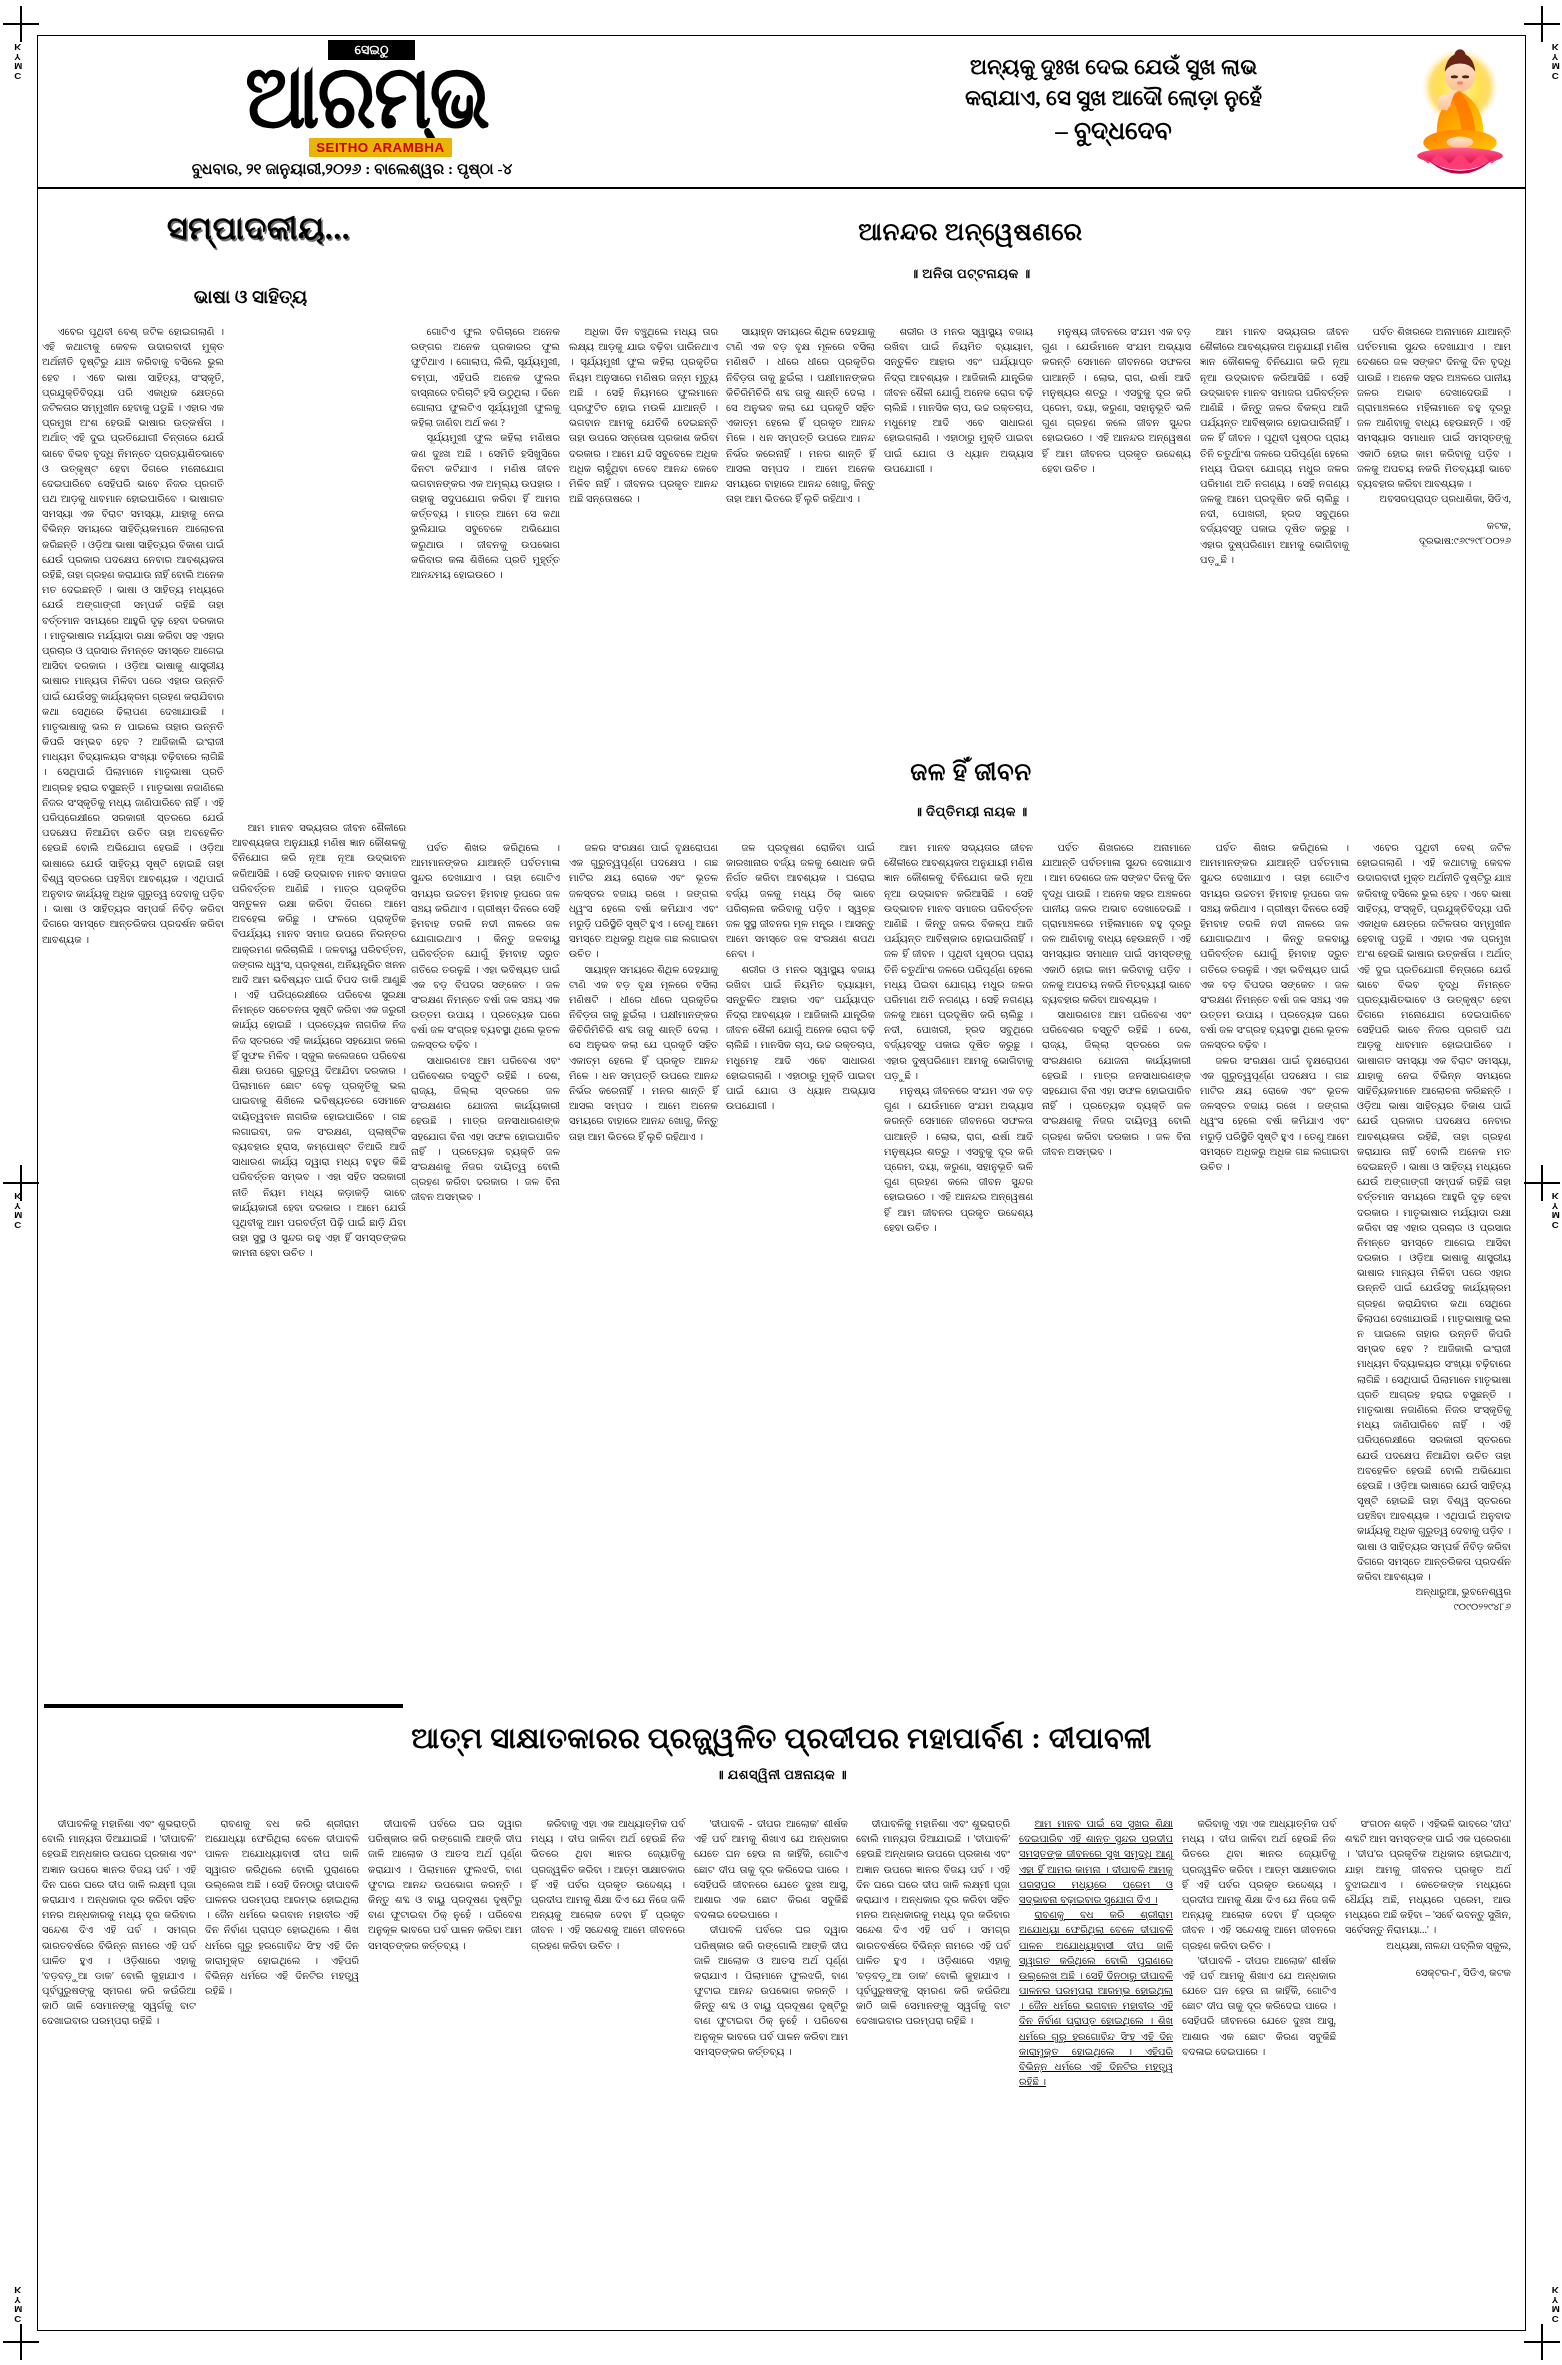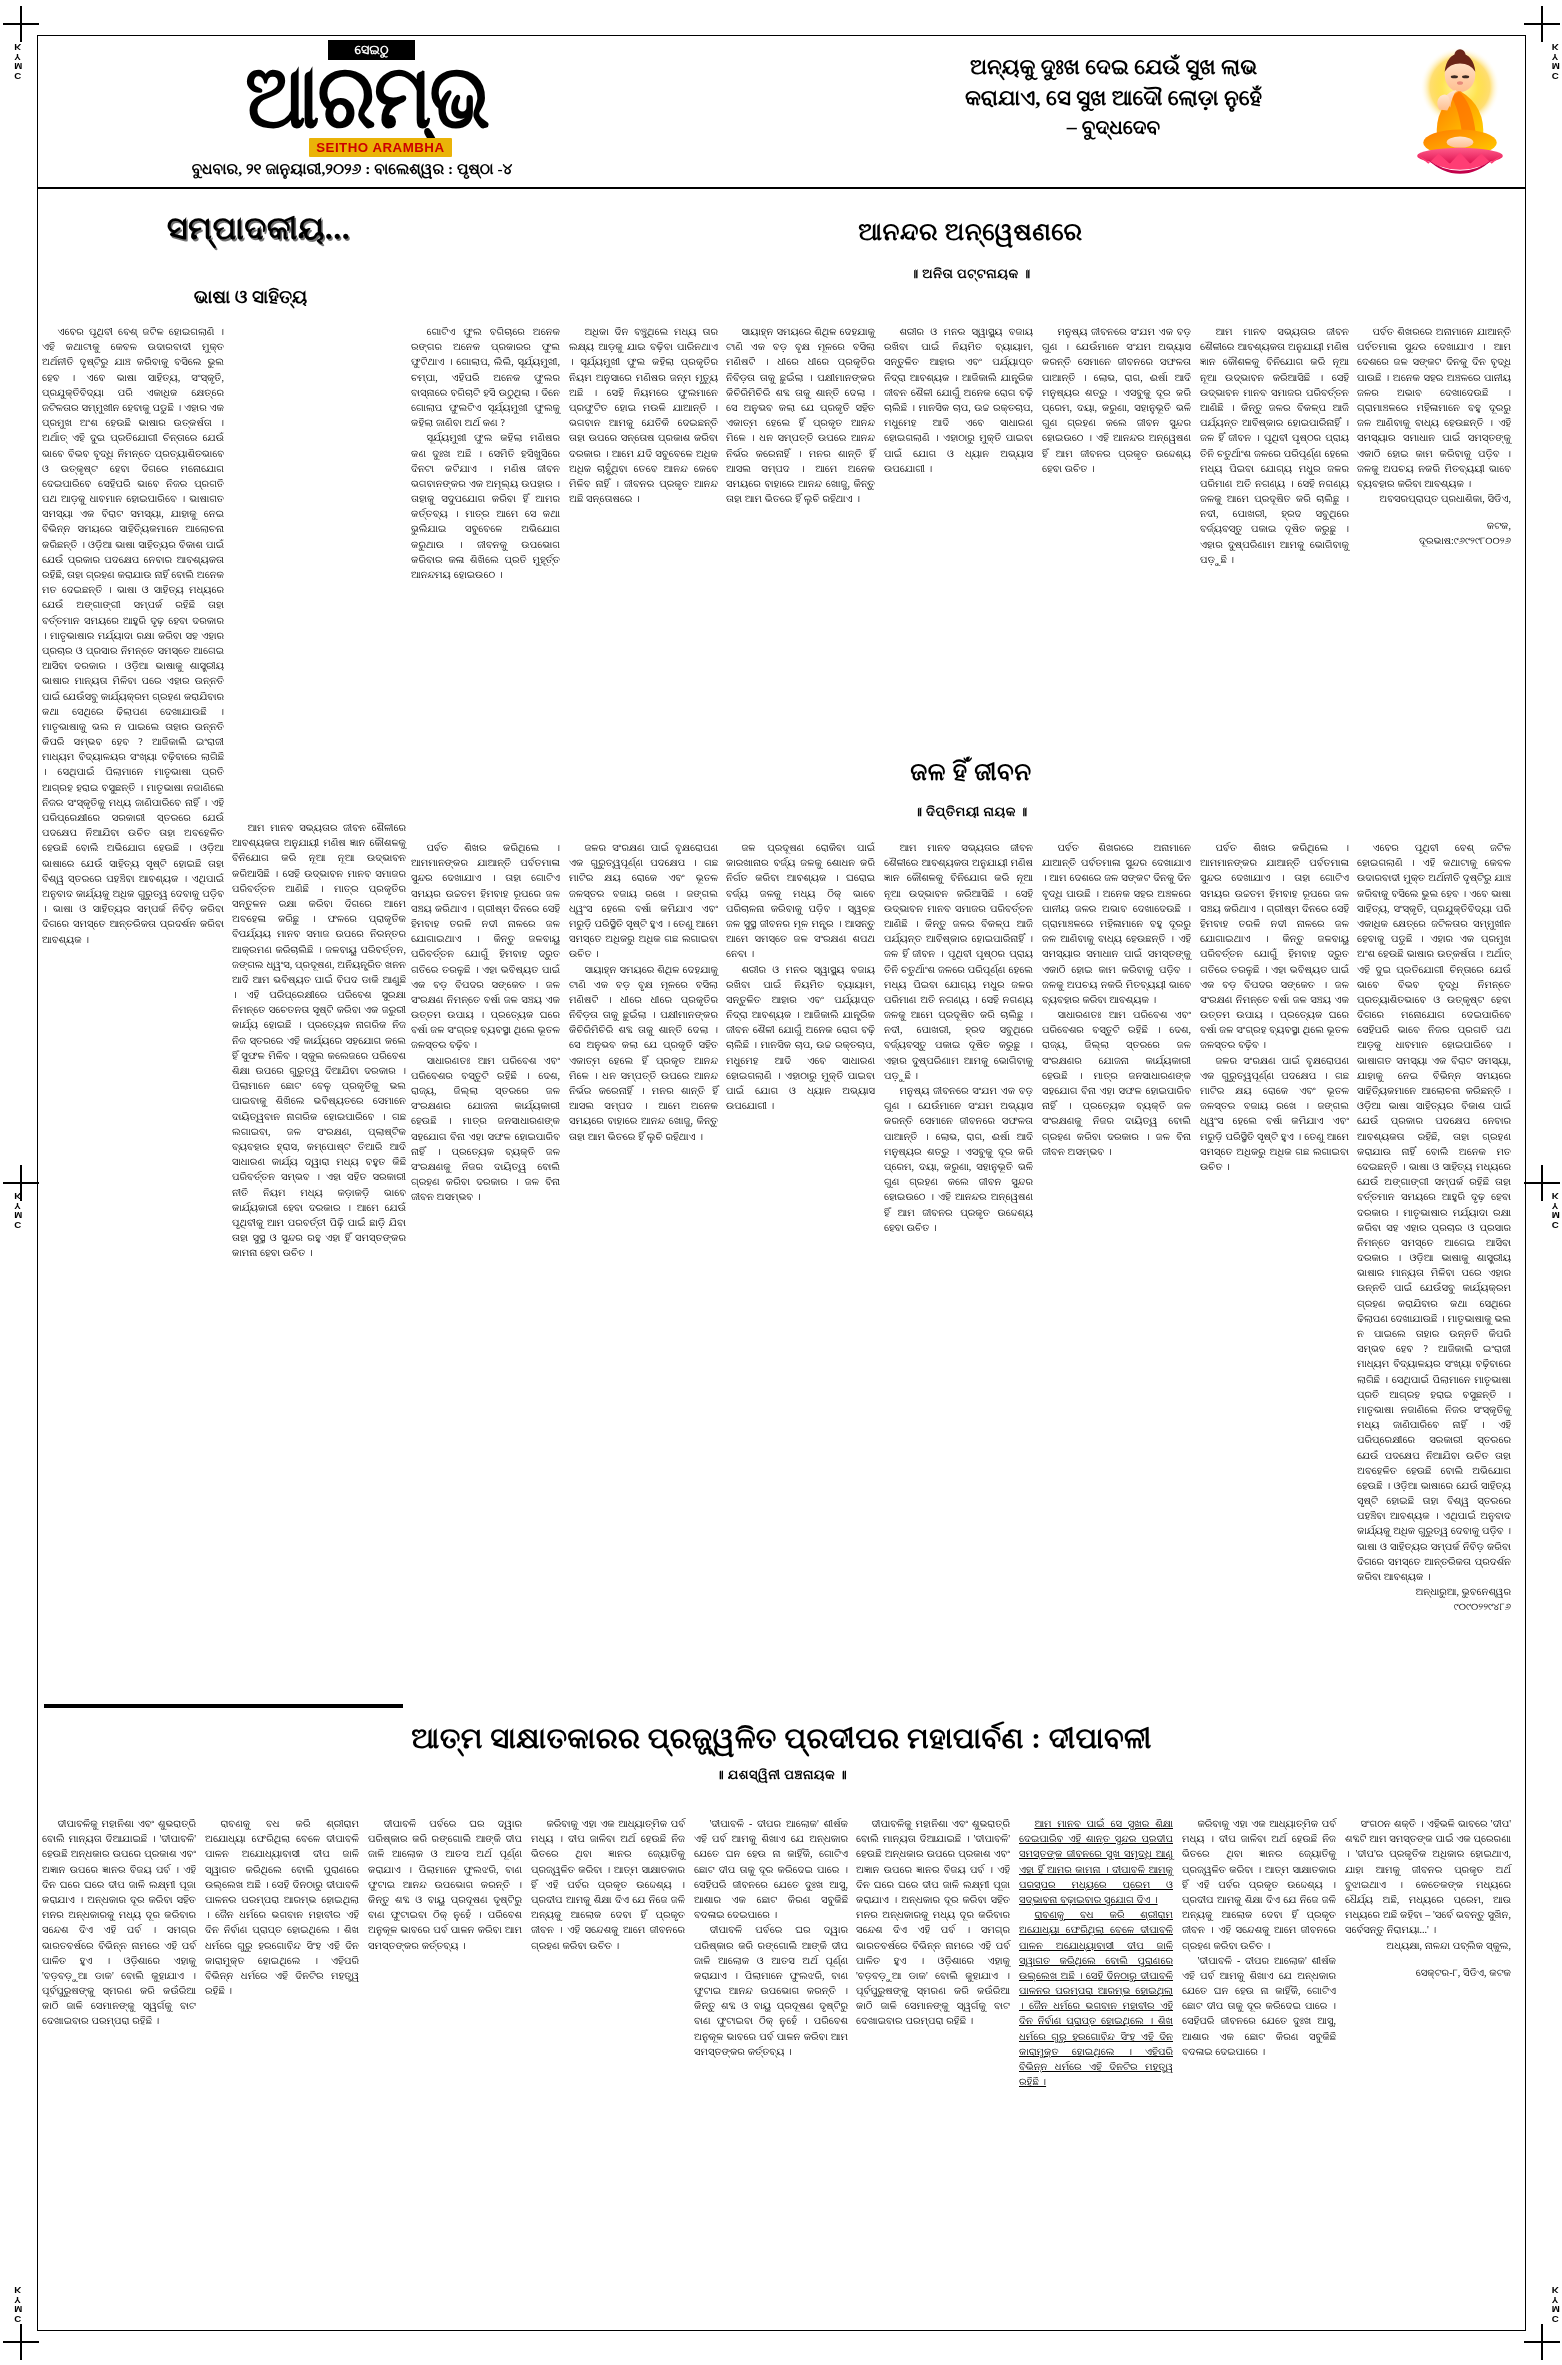--- a/index.html
+++ b/index.html
@@ -87,21 +87,21 @@
   }
   .quote-box {
     position:absolute; right:123px; top:17.4px;
     width:579px; text-align:center;
   }
   .quote-line {
     font-size:21.5px; font-weight:bold; line-height:1.42;
     font-family:"Liberation Serif", serif;
   }
   .quote-attr {
-    font-size:20px; font-weight:bold; line-height:1.42;
+    font-size:25px; font-weight:bold; line-height:1.42;
     font-family:"Liberation Serif", serif;
     text-align:center;
   }
   .buddha {
     position:absolute; right:7.2px; top:3.1px; width:118px; height:143px;
   }
 
   
   .col-text {
     font-family:"Liberation Serif", serif;

